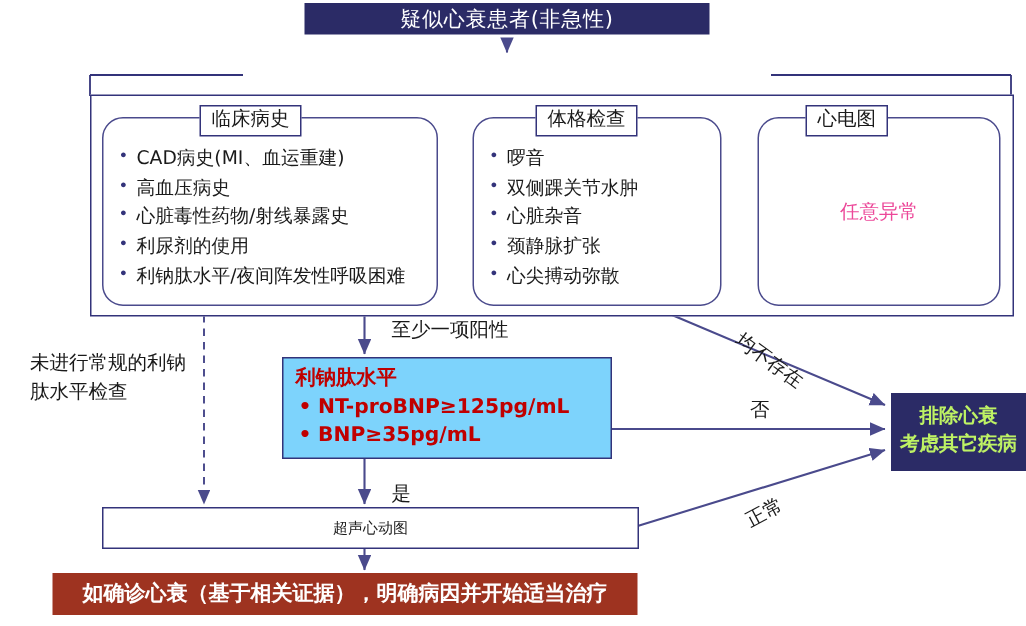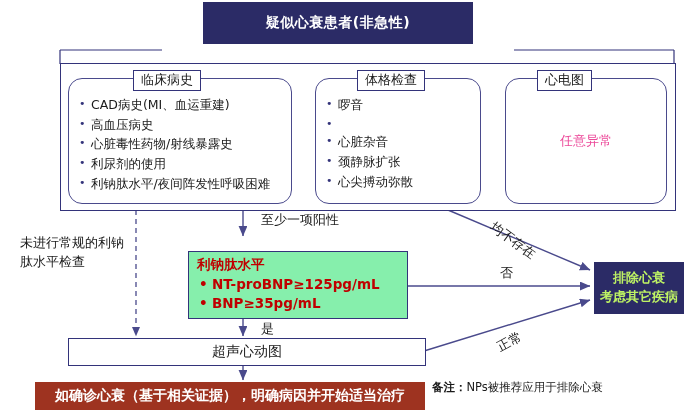--- a/index.html
+++ b/index.html
@@ -14,24 +14,24 @@
     position: relative;
     width: 684px;
     height: 417px;
     background: #ffffff;
     overflow: hidden;
   }
   .abs { position: absolute; }
 
   
   .navy-title {
-    left: 203px; top: 2px; width: 270px; height: 42px;
+    left: 203px; top: 2px; width: 270px; height: 21px;
     background: #2b2b66;
     color: #ffffff;
-    font-weight: bold;
+    font-weight: normal;
     font-size: 14px;
     display: flex; align-items: center; justify-content: center;
     letter-spacing: 0.5px;
   }
 
   
   .assess-box {
     left: 162px; top: 37px; width: 352px; height: 26px;
     border: 1px solid #33337a;
     background: #ffffff;
@@ -94,23 +94,23 @@
     left: 0; right: 0;
     top: 50%;
     transform: translateY(-50%);
     text-align: center;
     font-size: 13px;
     color: #ec4899;
   }
 
   
   .red-box {
-    left: 188px; top: 251px; width: 218px; height: 66px;
+    left: 188px; top: 238px; width: 218px; height: 66px;
     border: 1.6px solid #33337a;
-    background: #86efac;
+    background: #7dd3fc;
   }
   .red-title {
     position: absolute;
     left: 8px; top: 4px;
     color: #c00000;
     font-weight: bold;
     font-size: 13.5px;
   }
   .red-list {
     position: absolute;
@@ -124,21 +124,21 @@
     margin-bottom: 3px;
     white-space: nowrap;
   }
   .red-list .dot { width: 13px; flex: 0 0 13px; }
 
   
   .echo-box {
     left: 68px; top: 338px; width: 356px; height: 26px;
     border: 1px solid #33337a;
     background: #ffffff;
-    font-size: 14px;
+    font-size: 10px;
     color: #1a1a1a;
     display: flex; align-items: center; justify-content: center;
   }
 
   
   .conclusion {
     left: 35px; top: 382px; width: 390px; height: 28px;
     background: #9e3320;
     color: #ffffff;
     font-weight: bold;
@@ -258,20 +258,21 @@
   <div class="box-label" style="left:133px; top:70px;">临床病史</div>
 
   <div class="round-box" style="left:315px; top:78px; width:164px; height:124px;">
     <div class="bullets">
       <div class="li">
           <span class="dot">•</span>
           <span class="txt">啰音</span>
         </div>
       <div class="li">
           <span class="dot">•</span>
+          <span class="txt">双侧踝关节水肿</span>
         </div>
       <div class="li">
           <span class="dot">•</span>
           <span class="txt">心脏杂音</span>
         </div>
       <div class="li">
           <span class="dot">•</span>
           <span class="txt">颈静脉扩张</span>
         </div>
       <div class="li">
@@ -311,17 +312,14 @@
 
   <div class="abs echo-box">超声心动图</div>
 
   <div class="abs conclusion">如确诊心衰（基于相关证据），明确病因并开始适当治疗</div>
 
   <div class="abs exclude-box">
     <span>排除心衰</span>
     <span>考虑其它疾病</span>
   </div>
 
-  <div class="abs footnote">
-    <b>备注：</b><span>NPs被推荐应用于排除心衰</span>
-  </div>
 
 </div>
 
 </body></html>

